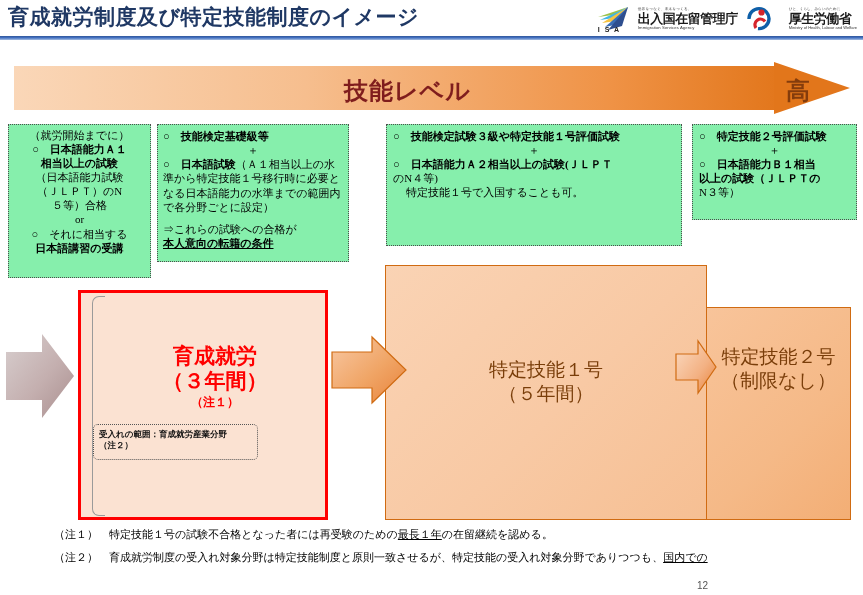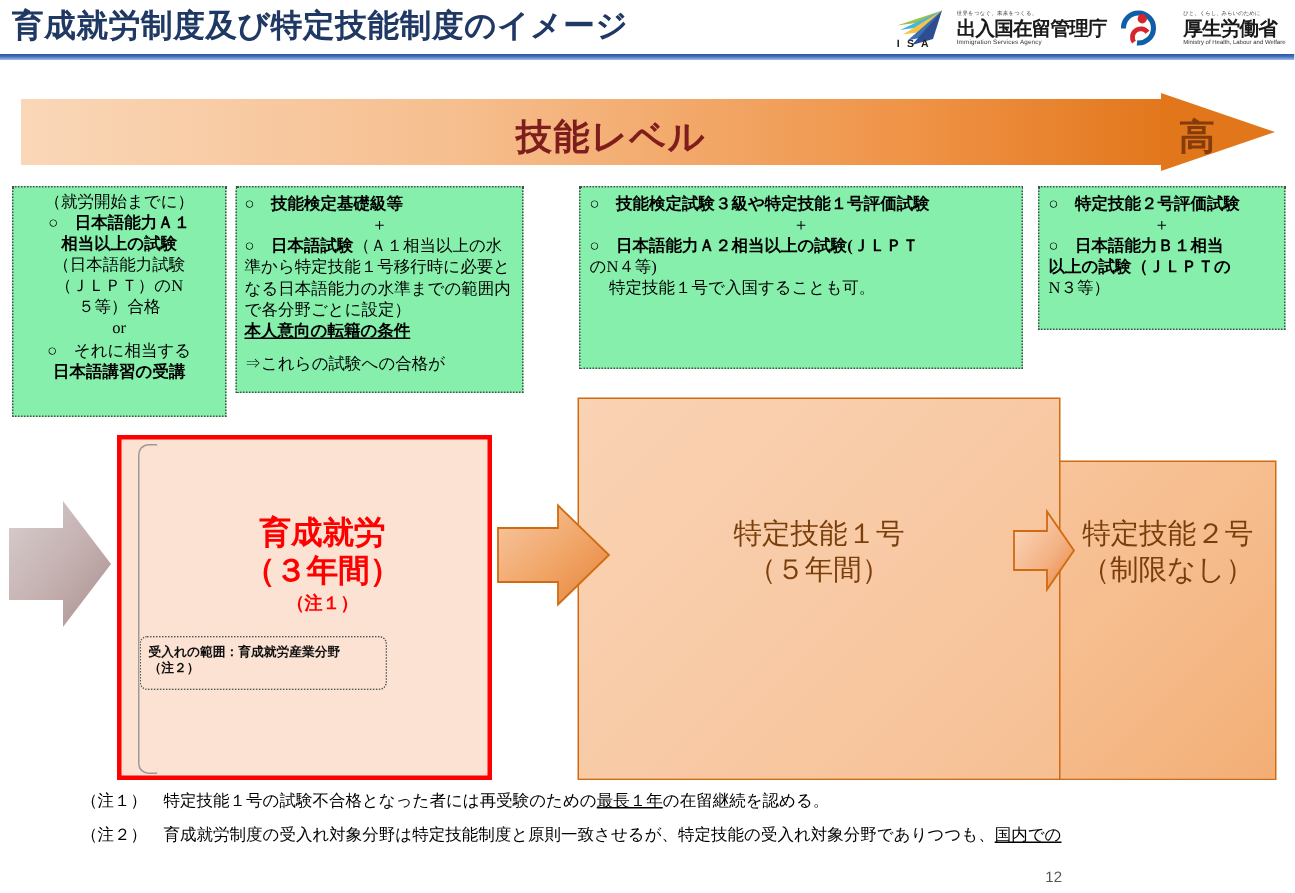--- a/index.html
+++ b/index.html
@@ -114,21 +114,21 @@
     border:1.5px solid #D06B12;box-sizing:border-box;
   }
   .orangebox2{
     position:absolute;left:706px;top:307px;width:145px;height:213px;
     background:linear-gradient(135deg,#F8C49A 0%,#F5B987 60%,#F3AE75 100%);
     border:1.5px solid #D06B12;box-sizing:border-box;
   }
   .obox-label{
     position:absolute;text-align:center;color:#7A3E0A;line-height:1.25;font-size:19px;
   }
-  #ob1-label{left:385px;top:345px;width:322px;}
+  #ob1-label{left:385px;top:358px;width:322px;}
   #ob2-label{left:706px;top:345px;width:145px;}
 
   
   .arr-gray{position:absolute;left:4px;top:330px;width:72px;height:92px;}
   .arr-or1{position:absolute;left:330px;top:334px;width:78px;height:72px;}
   .arr-or2{position:absolute;left:674px;top:338px;width:44px;height:58px;}
 
   
   .notes{position:absolute;left:54px;top:527px;width:800px;color:#000;font-size:11px;line-height:1.45;}
   .note{margin-bottom:7px;}
@@ -204,22 +204,22 @@
     <span class="ln">５等）合格</span>
     <span class="ln">or</span>
     <span class="ln">○　それに相当する</span>
     <span class="ln b">日本語講習の受講</span>
   </div>
 
   <div class="cbox" id="box-basic">
     <span class="ln b">○　技能検定基礎級等</span>
     <span class="ln" style="text-align:center;display:block;">＋</span>
     <span class="wrap"><span class="b">○　日本語試験</span><span>（Ａ１相当以上の水準から特定技能１号移行時に必要となる日本語能力の水準までの範囲内で各分野ごとに設定）</span></span>
+    <span class="ln" style="margin-top:8px;">⇒これらの試験への合格が</span>
     <span class="ln b u">本人意向の転籍の条件</span>
-    <span class="ln" style="margin-top:8px;">⇒これらの試験への合格が</span>
   </div>
 
   <div class="cbox" id="box-ssw1">
     <span class="ln b">○　技能検定試験３級や特定技能１号評価試験</span>
     <span class="ln" style="text-align:center;display:block;">＋</span>
     <span class="ln b">○　日本語能力Ａ２相当以上の試験(ＪＬＰＴ</span>
     <span class="ln">のN４等)</span>
     <span class="ln" style="padding-left:13px;">特定技能１号で入国することも可。</span>
   </div>
 

